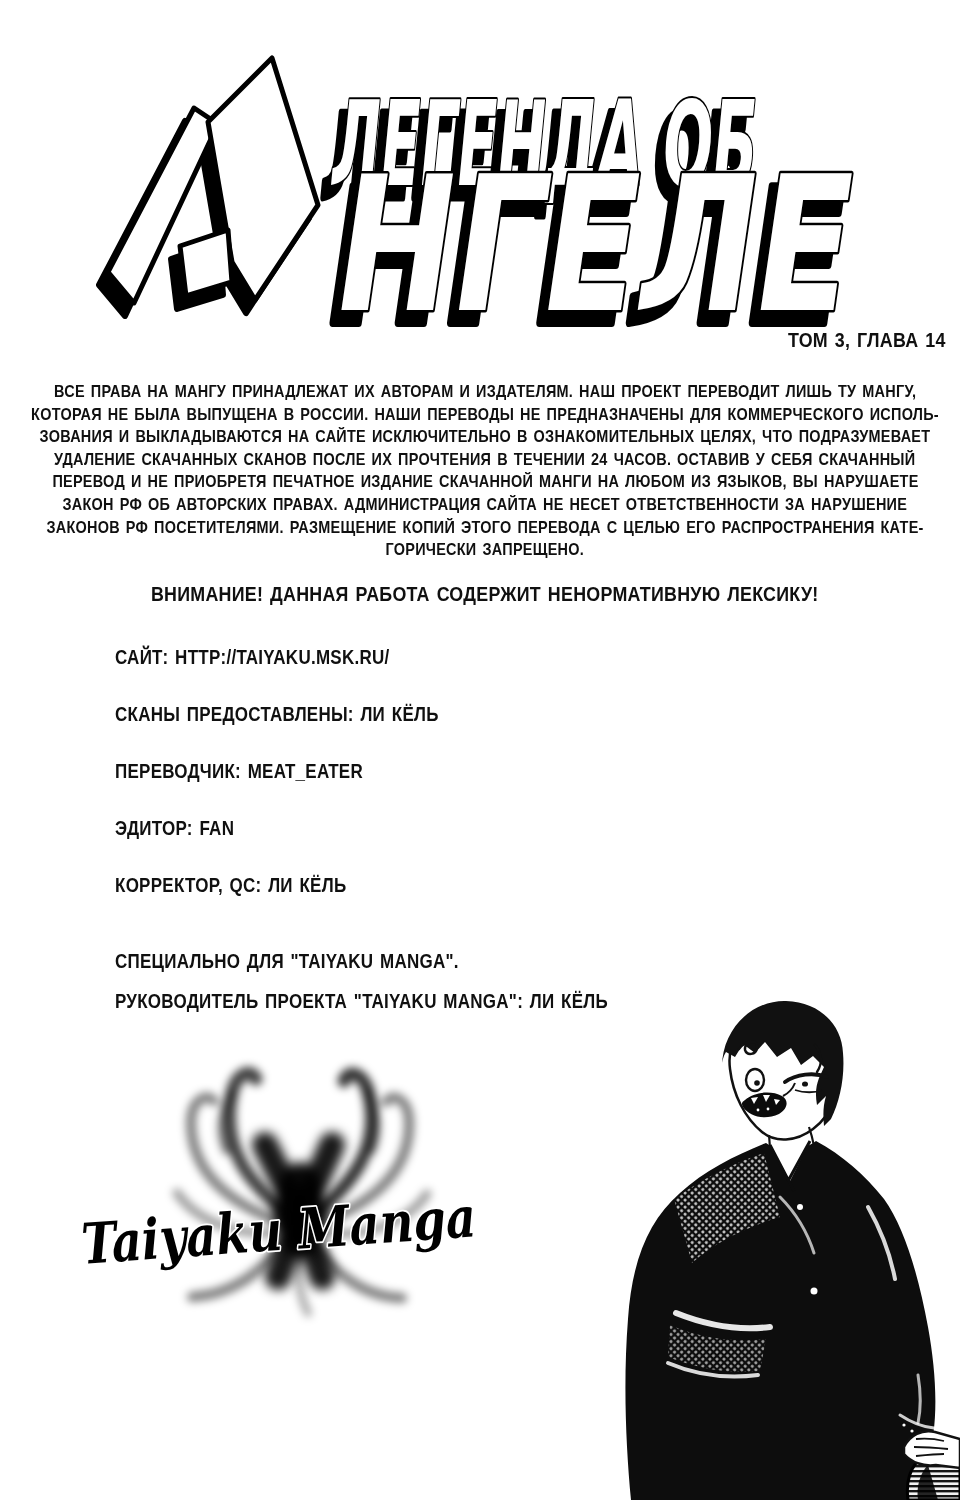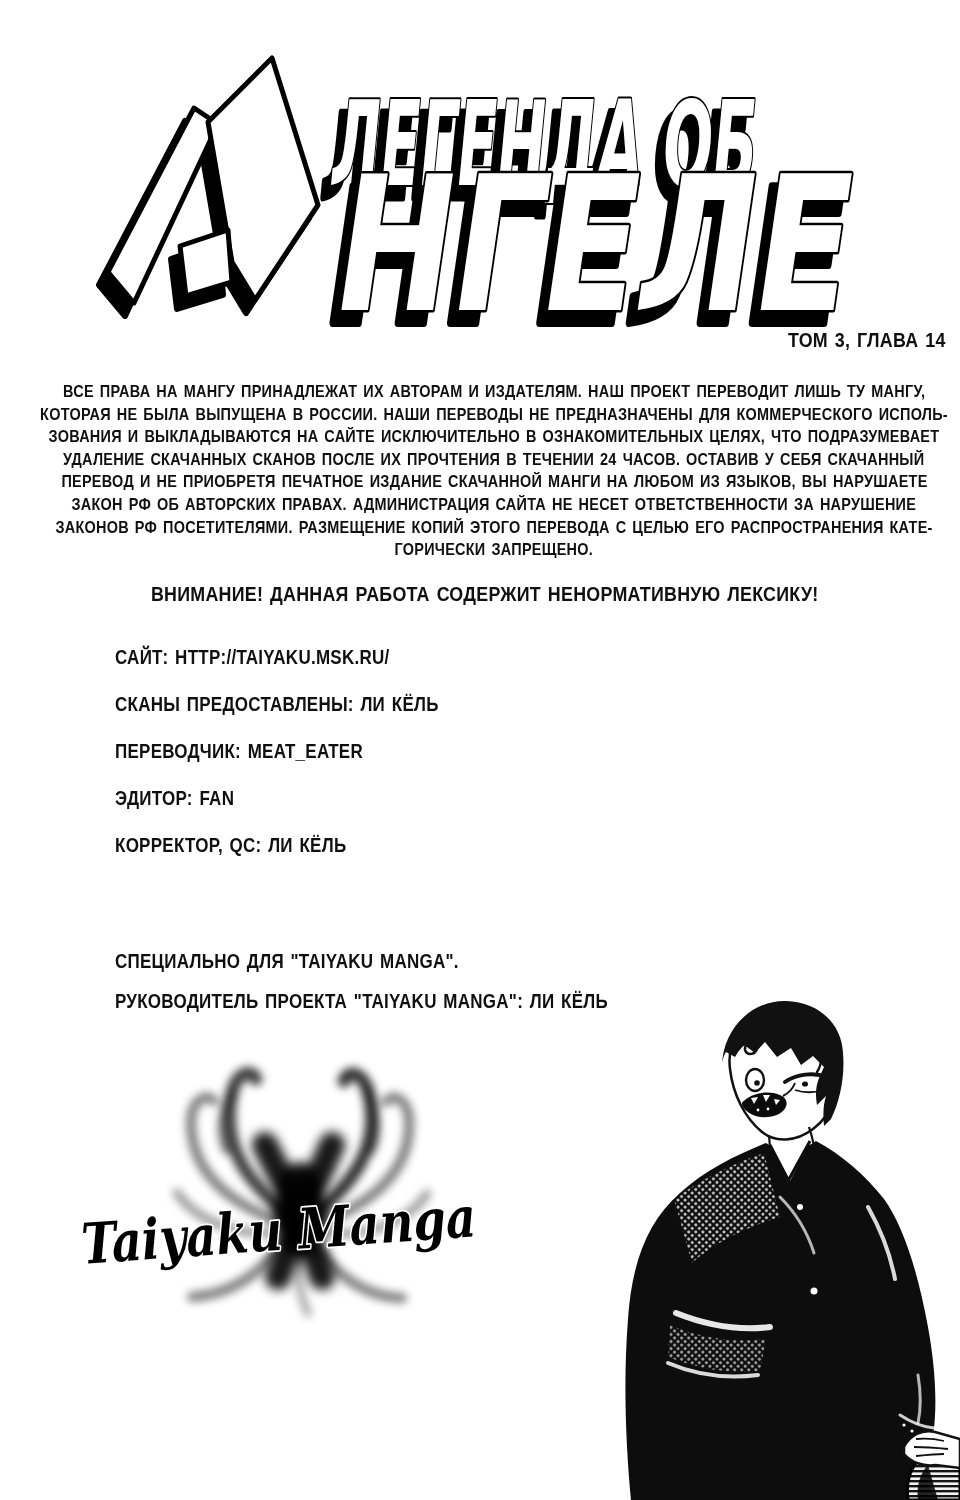--- a/index.html
+++ b/index.html
@@ -13,23 +13,23 @@
     font-weight:700;white-space:nowrap;letter-spacing:.3px;word-spacing:2px;
     transform:scaleX(.85);
   }
   .ctr{transform-origin:50% 50%;}
   .lft{transform-origin:0 50%;}
   .colc{display:flex;flex-direction:column;align-items:center;}
   .coll{display:flex;flex-direction:column;align-items:flex-start;}
   #title-art{left:95px;top:45px;width:780px;height:300px;}
   #subtitle-wrap{left:40px;top:328px;width:920px;text-align:right;}
   #subtitle-wrap span{display:inline-block;font-size:21px;}
-  #disclaimer{left:34px;top:381px;width:920px;font-size:17px;line-height:22.6px;}
+  #disclaimer{left:25px;top:381px;width:920px;font-size:17px;line-height:22.6px;}
   #warning-wrap{left:25px;top:582px;width:920px;font-size:21px;line-height:24px;text-align:right;}
-  #credits{left:115px;top:646px;gap:24px;font-size:20px;line-height:23px;}
+  #credits{left:115px;top:646px;gap:34px;font-size:20px;line-height:23px;}
   #special{left:115px;top:950px;gap:17px;font-size:20px;line-height:23px;}
   #logo{left:60px;top:1045px;width:440px;height:290px;}
   #character{left:618px;top:995px;width:342px;height:505px;}
   svg text{user-select:none;}
 </style>
 </head>
 <body>
 
 <svg id="title-art" class="abs" viewBox="0 0 780 300" xmlns="http://www.w3.org/2000/svg" aria-hidden="true">
 

